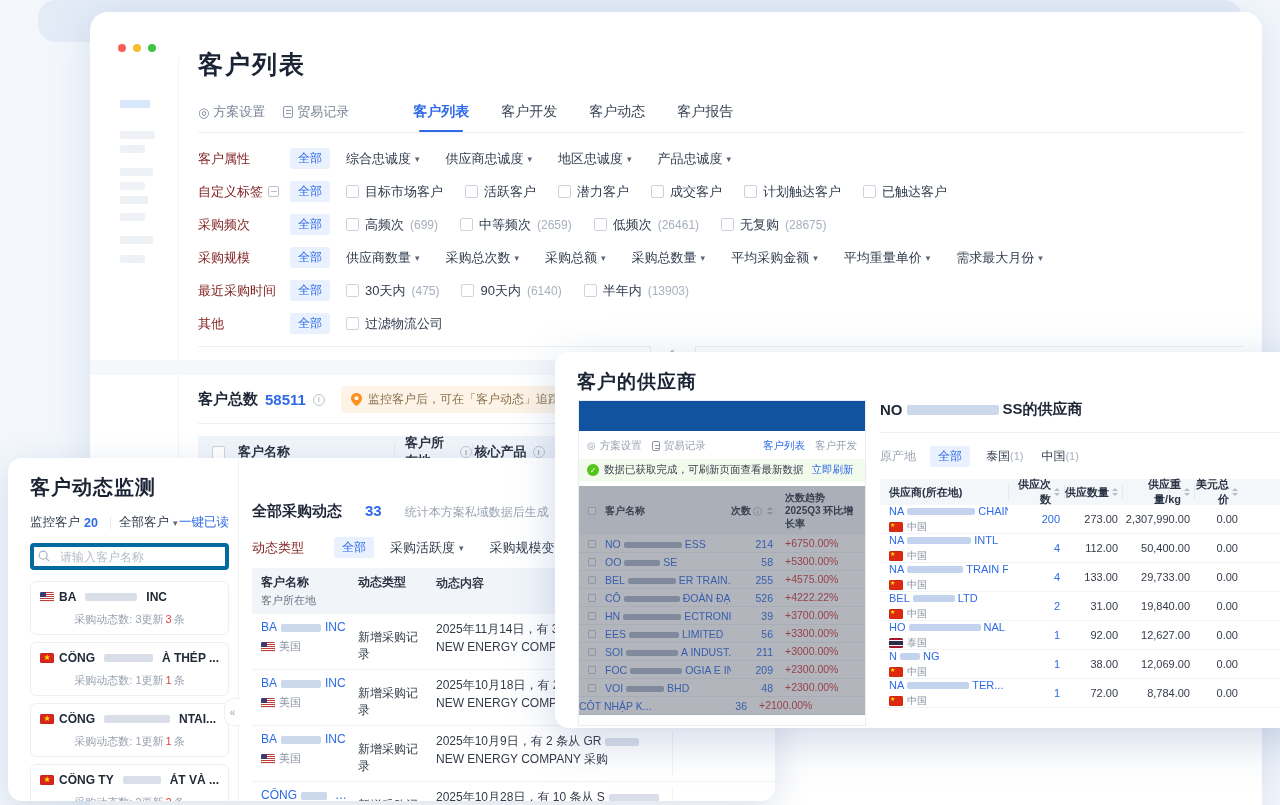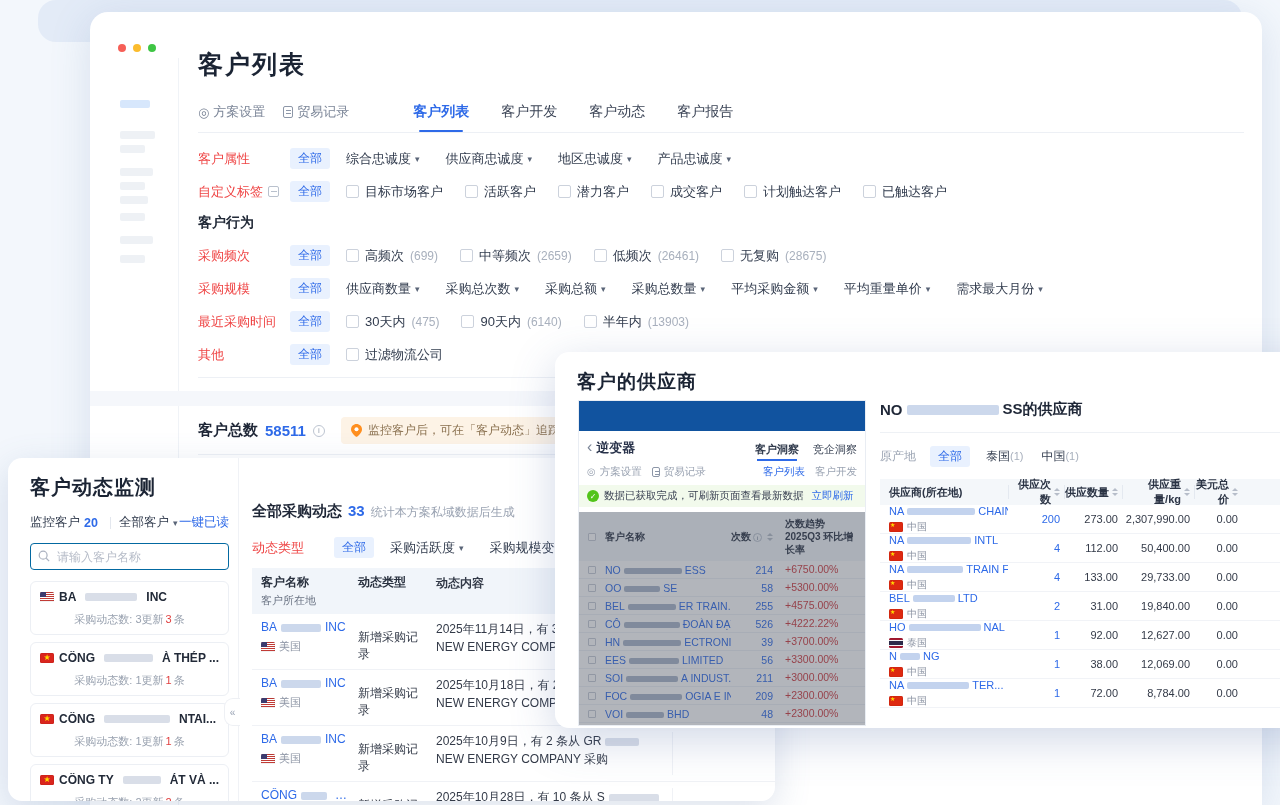--- a/index.html
+++ b/index.html
@@ -29,21 +29,21 @@
   .gear-glyph{font-size:13px;line-height:1}
   .doc-i{width:10px;height:12px;border:1px solid #8d97a8;border-radius:2px;position:relative;display:inline-block}
   .doc-i::after{content:"";position:absolute;left:2px;top:3px;width:5px;height:1px;background:#8d97a8;box-shadow:0 3px 0 #8d97a8}
   .tabs{display:flex;gap:32px;margin-left:64px;font-size:14px;color:#3a4355}
   .tab{padding-bottom:11px;position:relative;cursor:pointer}
   .tab.active{color:#2e6ae8;font-weight:bold}
   .tab.active::after{content:"";position:absolute;left:6px;right:6px;bottom:0;height:2px;border-radius:1px;background:#2e6ae8}
 
   .filters{padding-top:15px}
   .frow{display:flex;align-items:center;margin-bottom:12px;font-size:13px;min-height:20px}
-  .flabel{width:92px;color:#ef4444;flex:none}
+  .flabel{width:92px;color:#7f1d1d;flex:none}
   .chip{background:#e9f1fe;color:#2e6ae8;border-radius:3px;padding:2px 8px;font-size:12px;margin-right:16px;flex:none;cursor:pointer}
   .fdrop{margin-right:26px;display:flex;align-items:center;gap:4px;cursor:pointer;white-space:nowrap}
   .caret{color:#5a6578;font-size:9px}
   .fcheck{display:flex;align-items:center;gap:6px;margin-right:22px;cursor:pointer;white-space:nowrap}
   .cb{width:13px;height:13px;border:1px solid #ccd2dc;border-radius:2px;background:#fff;flex:none}
   .cnt{color:#a8b0bd;font-size:12px}
   .sec-header{font-weight:bold;color:#222a38;font-size:14px;margin:2px 0 13px}
   .sq-i{width:11px;height:11px;border:1px solid #b9c1cd;border-radius:2px;display:inline-block;margin-left:5px;position:relative;top:1px}
   .sq-i::after{content:"";position:absolute;left:2px;top:4px;width:6px;height:1px;background:#b9c1cd}
 
@@ -89,33 +89,33 @@
   
   .monitor-card{position:absolute;left:8px;top:458px;width:767px;height:343px;background:#fff;border-radius:14px;
     box-shadow:0 10px 36px rgba(80,110,160,.20);z-index:5;overflow:hidden}
   .mc-left{position:absolute;left:0;top:0;width:231px;height:100%;border-right:1px solid #f0f2f6;padding:16px 9px 0 22px}
   .mc-title{font-size:20px;font-weight:bold;color:#1b2434;letter-spacing:1px}
   .mc-sub{display:flex;align-items:center;margin-top:13px;font-size:12.5px;color:#323c4e}
   .mc-sub .num{color:#2e6ae8;margin:0 4px;font-weight:bold}
   .mc-sub .vline{width:1px;height:12px;background:#e3e7ee;margin:0 8px}
   .mc-read{margin-left:auto;color:#2e6ae8;cursor:pointer}
   .mc-search{position:relative;margin-top:12px}
-  .mc-search input{width:100%;height:27px;border:1px solid #0369a1;border-radius:4px;padding:0 8px 0 26px;font-size:12px;color:#323c4e;outline:none}
+  .mc-search input{width:100%;height:27px;border:4px solid #0369a1;border-radius:4px;padding:0 8px 0 26px;font-size:12px;color:#323c4e;outline:none}
   .mc-search input::placeholder{color:#b6bcc8}
   .mc-search svg{position:absolute;left:8px;top:7px}
   .m-cards{margin-top:11px}
   .m-card{border:1px solid #eceff4;border-radius:6px;padding:8px 9px 7px;margin-bottom:7px;cursor:pointer}
   .m-card-name{font-size:12px;font-weight:bold;color:#222a38;display:flex;align-items:center;gap:5px;white-space:nowrap;overflow:hidden}
   .m-card-meta{display:flex;justify-content:center;margin-top:8px;font-size:11px;color:#98a1af}
   .m-upd b{color:#e03e3e;font-weight:normal;margin:0 2px}
   .mc-handle{position:absolute;left:216px;top:240px;width:16px;height:28px;background:#fff;border:1px solid #eef0f4;border-right:none;
     border-radius:9px 0 0 9px;display:flex;align-items:center;justify-content:center;color:#98a2b3;font-size:10px;z-index:3;cursor:pointer}
 
   .mc-right{position:absolute;left:232px;top:0;right:0;bottom:0;padding:44px 0 0 12px}
-  .dyn-head{display:flex;align-items:baseline;gap:6px}
+  .dyn-head{display:flex;align-items:baseline;gap:23px}
   .dyn-title{font-size:15px;font-weight:bold;color:#1f2737}
   .dyn-count{color:#2e6ae8;font-weight:bold;font-size:15px}
   .dyn-sub{color:#9aa3b2;font-size:12px}
   .dyn-filter{display:flex;align-items:center;margin-top:16px;font-size:13px}
   .dyn-filter .flabel{width:82px}
   .dyn-table{margin-top:10px}
   .dyn-h{display:flex;background:#f1f5fa;font-size:12px;color:#29313f;font-weight:bold;padding:6px 0}
   .dyn-h .l2{font-weight:normal;color:#6b7484;font-size:11px;margin-top:2px}
   .dyn-row{display:flex;border-bottom:1px solid #f0f2f6;padding:6px 0;font-size:12px;align-items:flex-start}
   .dyn-c-name{width:102px;flex:none;padding-left:9px;padding-right:4px;overflow:hidden}
@@ -291,21 +291,20 @@
               <i class="cb"></i>
               <span>计划触达客户</span>
             </span>
 
             <span class="fcheck">
               <i class="cb"></i>
               <span>已触达客户</span>
             </span>
 
         </div>
-        <div class="sec-header">客户行为</div>
         <div class="frow">
           <span class="flabel">采购频次</span>
           <span class="chip">全部</span>
 
             <span class="fcheck">
               <i class="cb"></i>
               <span>高频次</span>
               <span class="cnt">(699)</span>
             </span>
 
@@ -629,27 +628,20 @@
 
       </div>
     </div>
   </div>
 
   <div class="supplier-card">
     <div class="sc-title">客户的供应商</div>
 
     <div class="shot">
       <div class="shot-head"></div>
-      <div class="shot-row1">
-        <span><span class="shot-back">‹</span><span class="shot-product">逆变器</span></span>
-        <span class="shot-tabs">
-          <span class="shot-tab active">客户洞察</span>
-          <span class="shot-tab">竞企洞察</span>
-        </span>
-      </div>
       <div class="shot-row2">
         <span class="grp">
           <span class="tool">
               <span class="gear-glyph" style="font-size:10px">◎</span>
               <span>方案设置</span>
             </span>
           <span class="tool">
               <span class="doc-i" style="width:8px;height:10px"></span>
               <span>贸易记录</span>
             </span>

